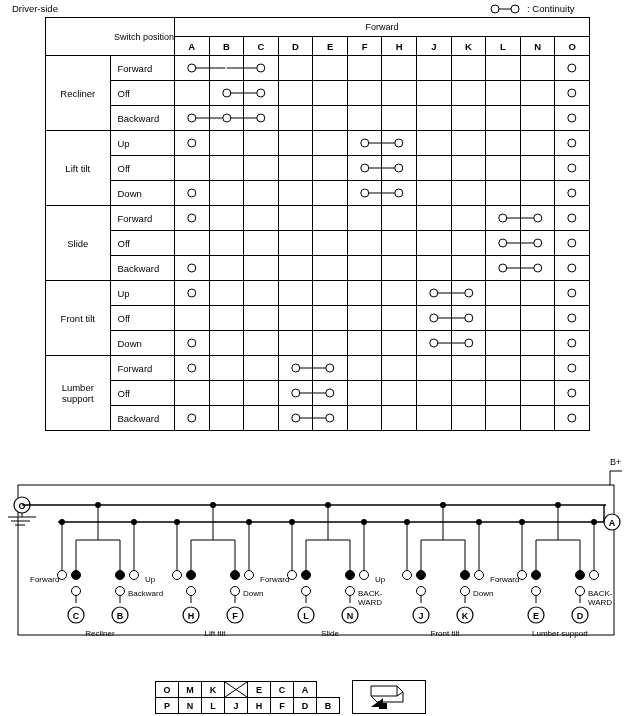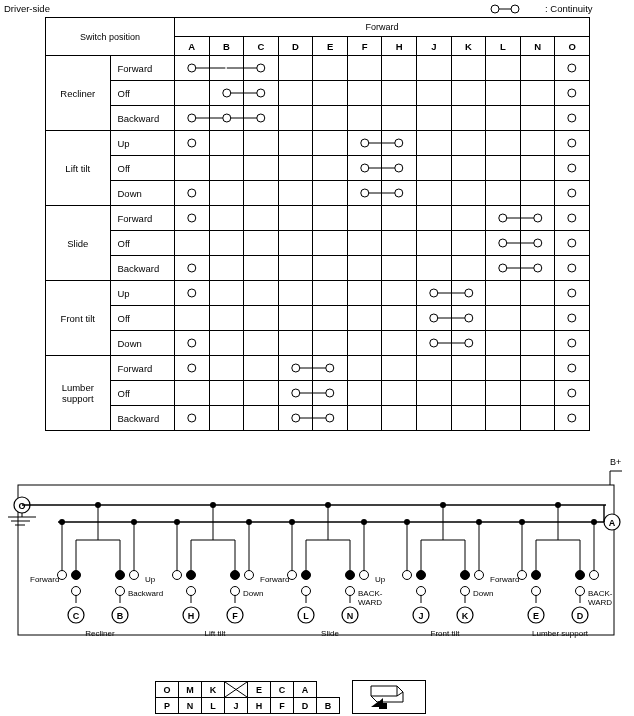--- a/index.html
+++ b/index.html
@@ -6,40 +6,40 @@
   body{
     width:634px;height:716px;
     background:#ffffff;
     font-family:"Liberation Sans", sans-serif;
     font-size:9px;
     color:#000000;
     position:relative;
     overflow:hidden;
   }
   .abs{position:absolute;}
-  #title-driver-side{left:4px;top:3px;font-size:9.5px;}
-  #legend{left:490px;top:3px;font-size:9.5px;display:flex;align-items:center;gap:21px;justify-content:center;}
+  #title-driver-side{left:12px;top:3px;font-size:9.5px;}
+  #legend{left:490px;top:3px;font-size:9.5px;display:flex;align-items:center;gap:3px;justify-content:center;}
   #legend svg{display:block;}
 
   
   #continuity-table{
     position:absolute;left:45px;top:17px;width:545px;
     border-collapse:collapse;
     table-layout:fixed;
   }
   #continuity-table td,#continuity-table th{
     border:1px solid #000;
     font-weight:normal;
     font-size:9px;
     padding:0;
     text-align:center;
     vertical-align:middle;
     height:24px;
   }
-  #continuity-table th.hdr-sw{width:128px;height:18px;}
+  #continuity-table th.hdr-sw{width:128px;height:18px;text-align:right;}
   #continuity-table th.hdr-term{height:18px;}
   #continuity-table td.grp{width:62px;font-size:9.5px;}
   #continuity-table td.pos{width:66px;text-align:left;padding-left:7px;font-size:9.5px;}
   #continuity-table th.term-letter{font-weight:bold;font-size:9.5px;height:18px;}
   #continuity-table td.cell{padding:0;}
   .cellbox{position:relative;width:100%;height:24px;}
   .cellbox svg{position:absolute;left:0;top:0;overflow:visible;}
 
   
   #continuity-table{border:1.6px solid #000;}

